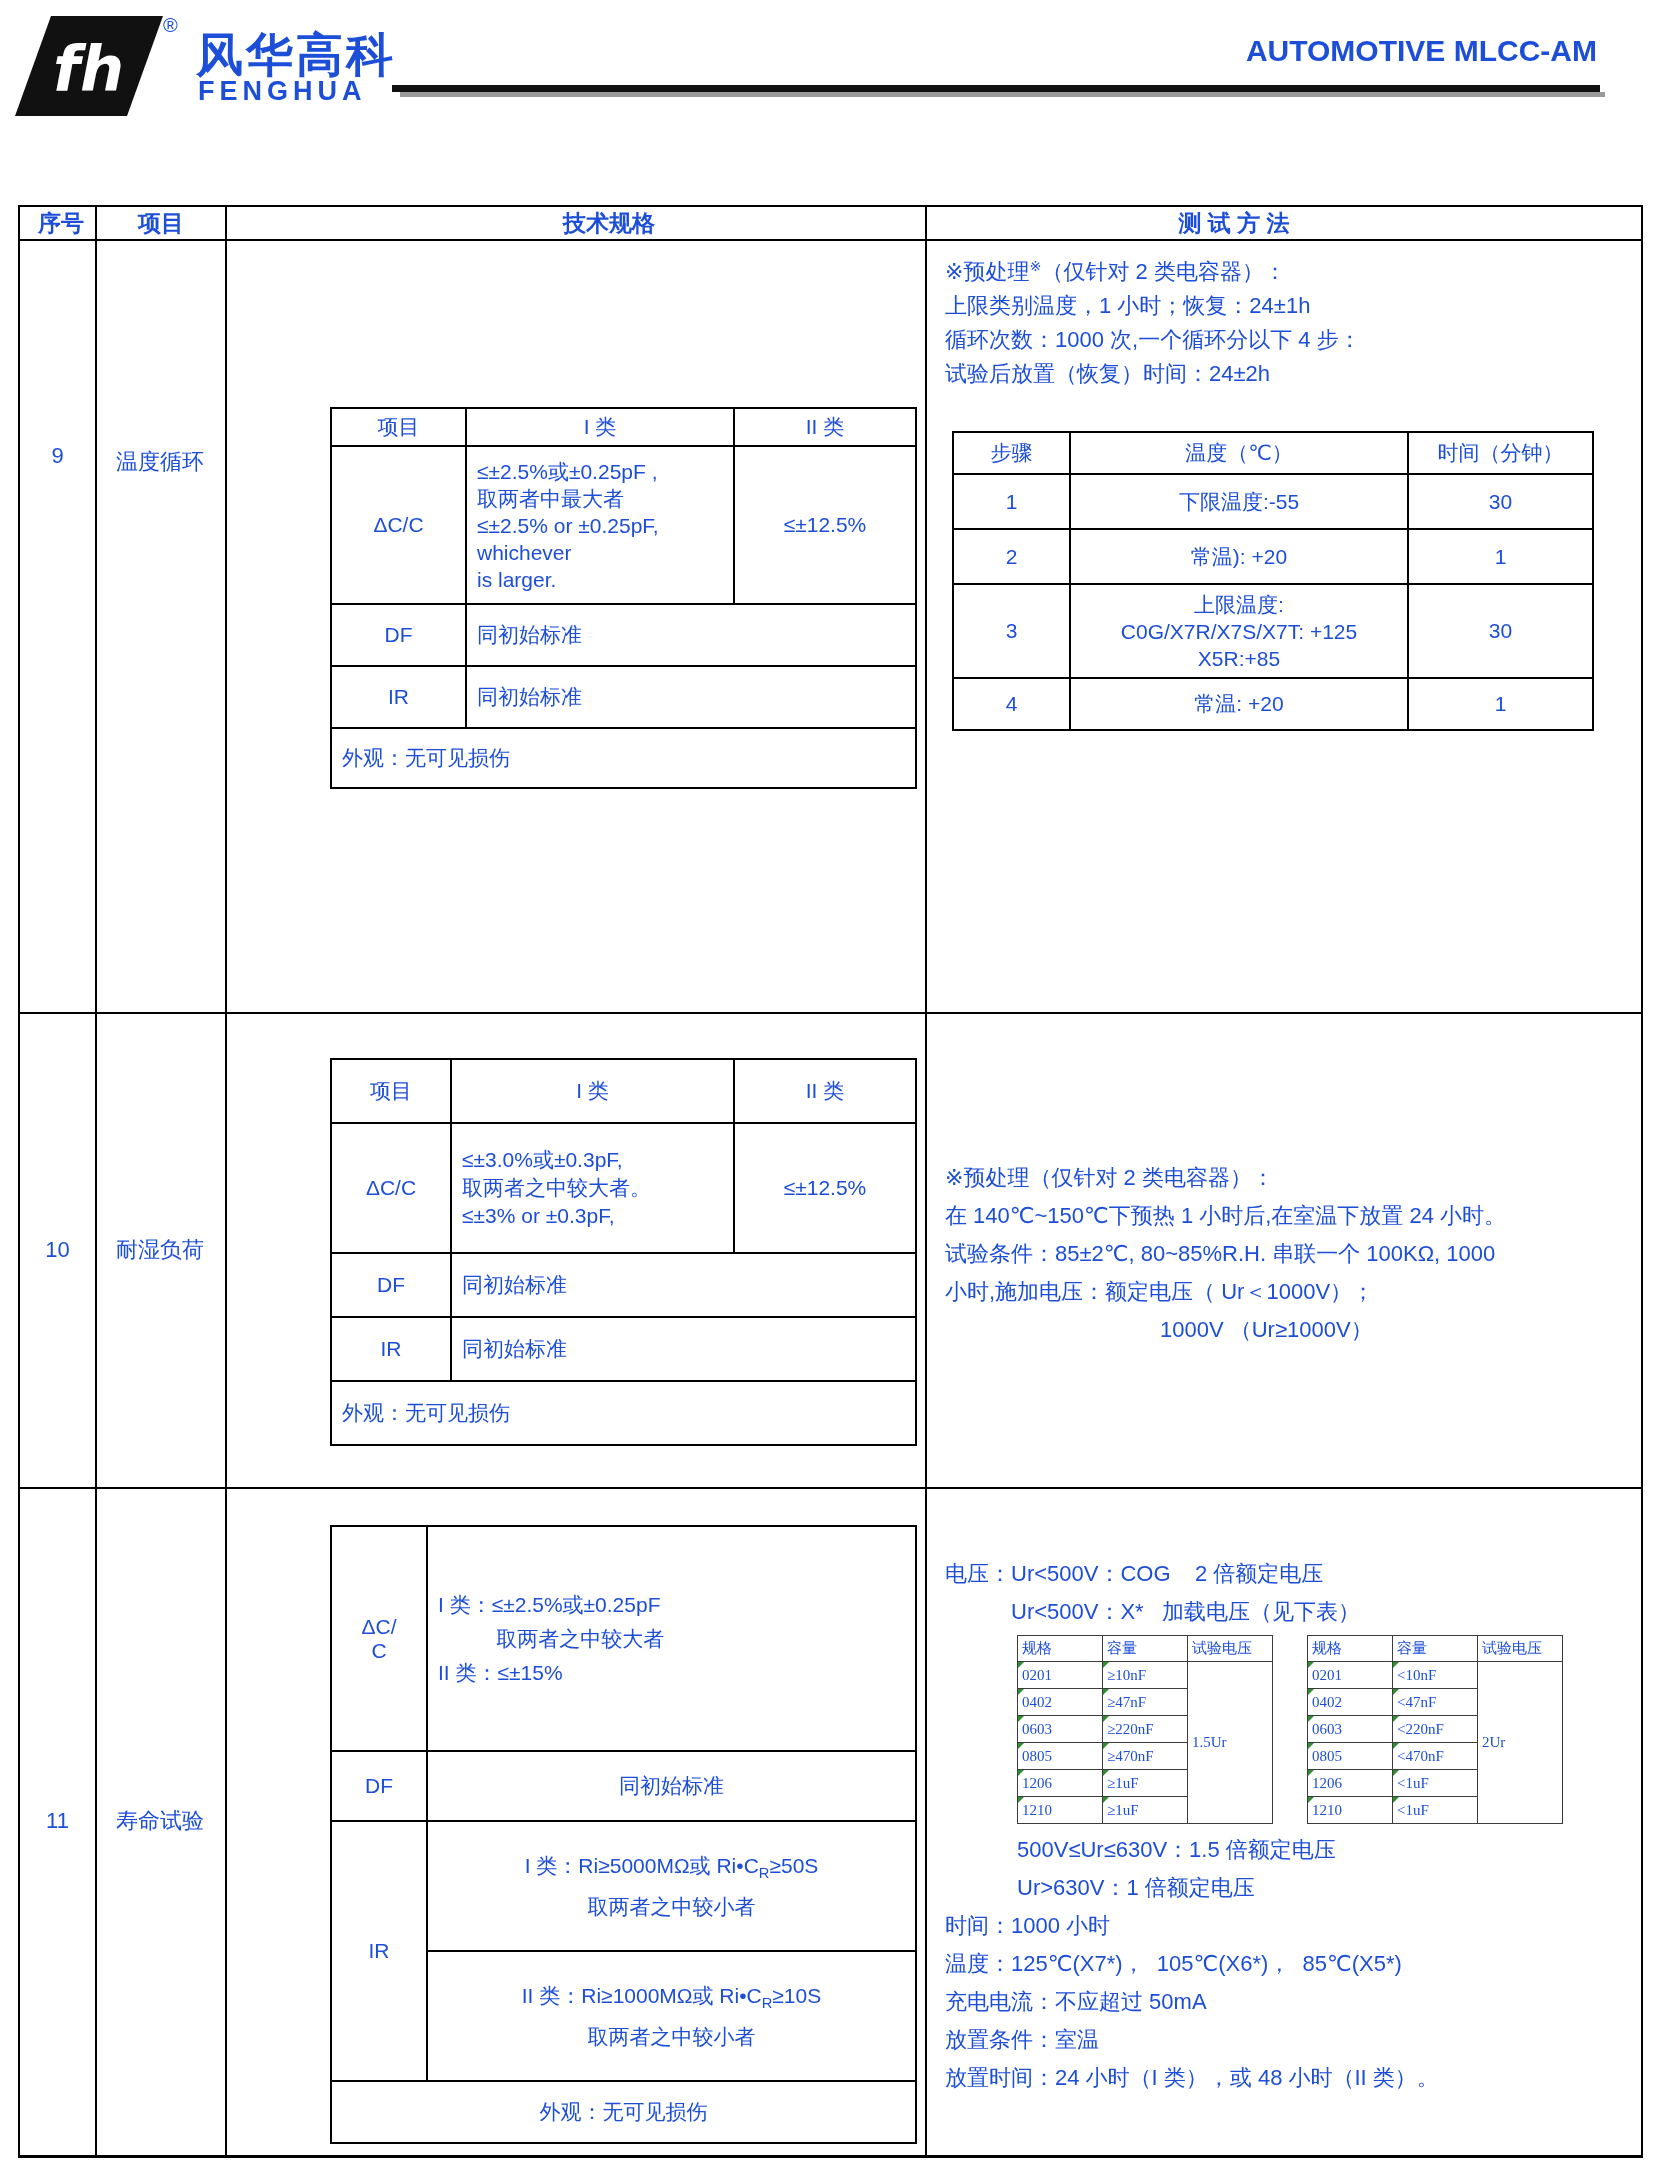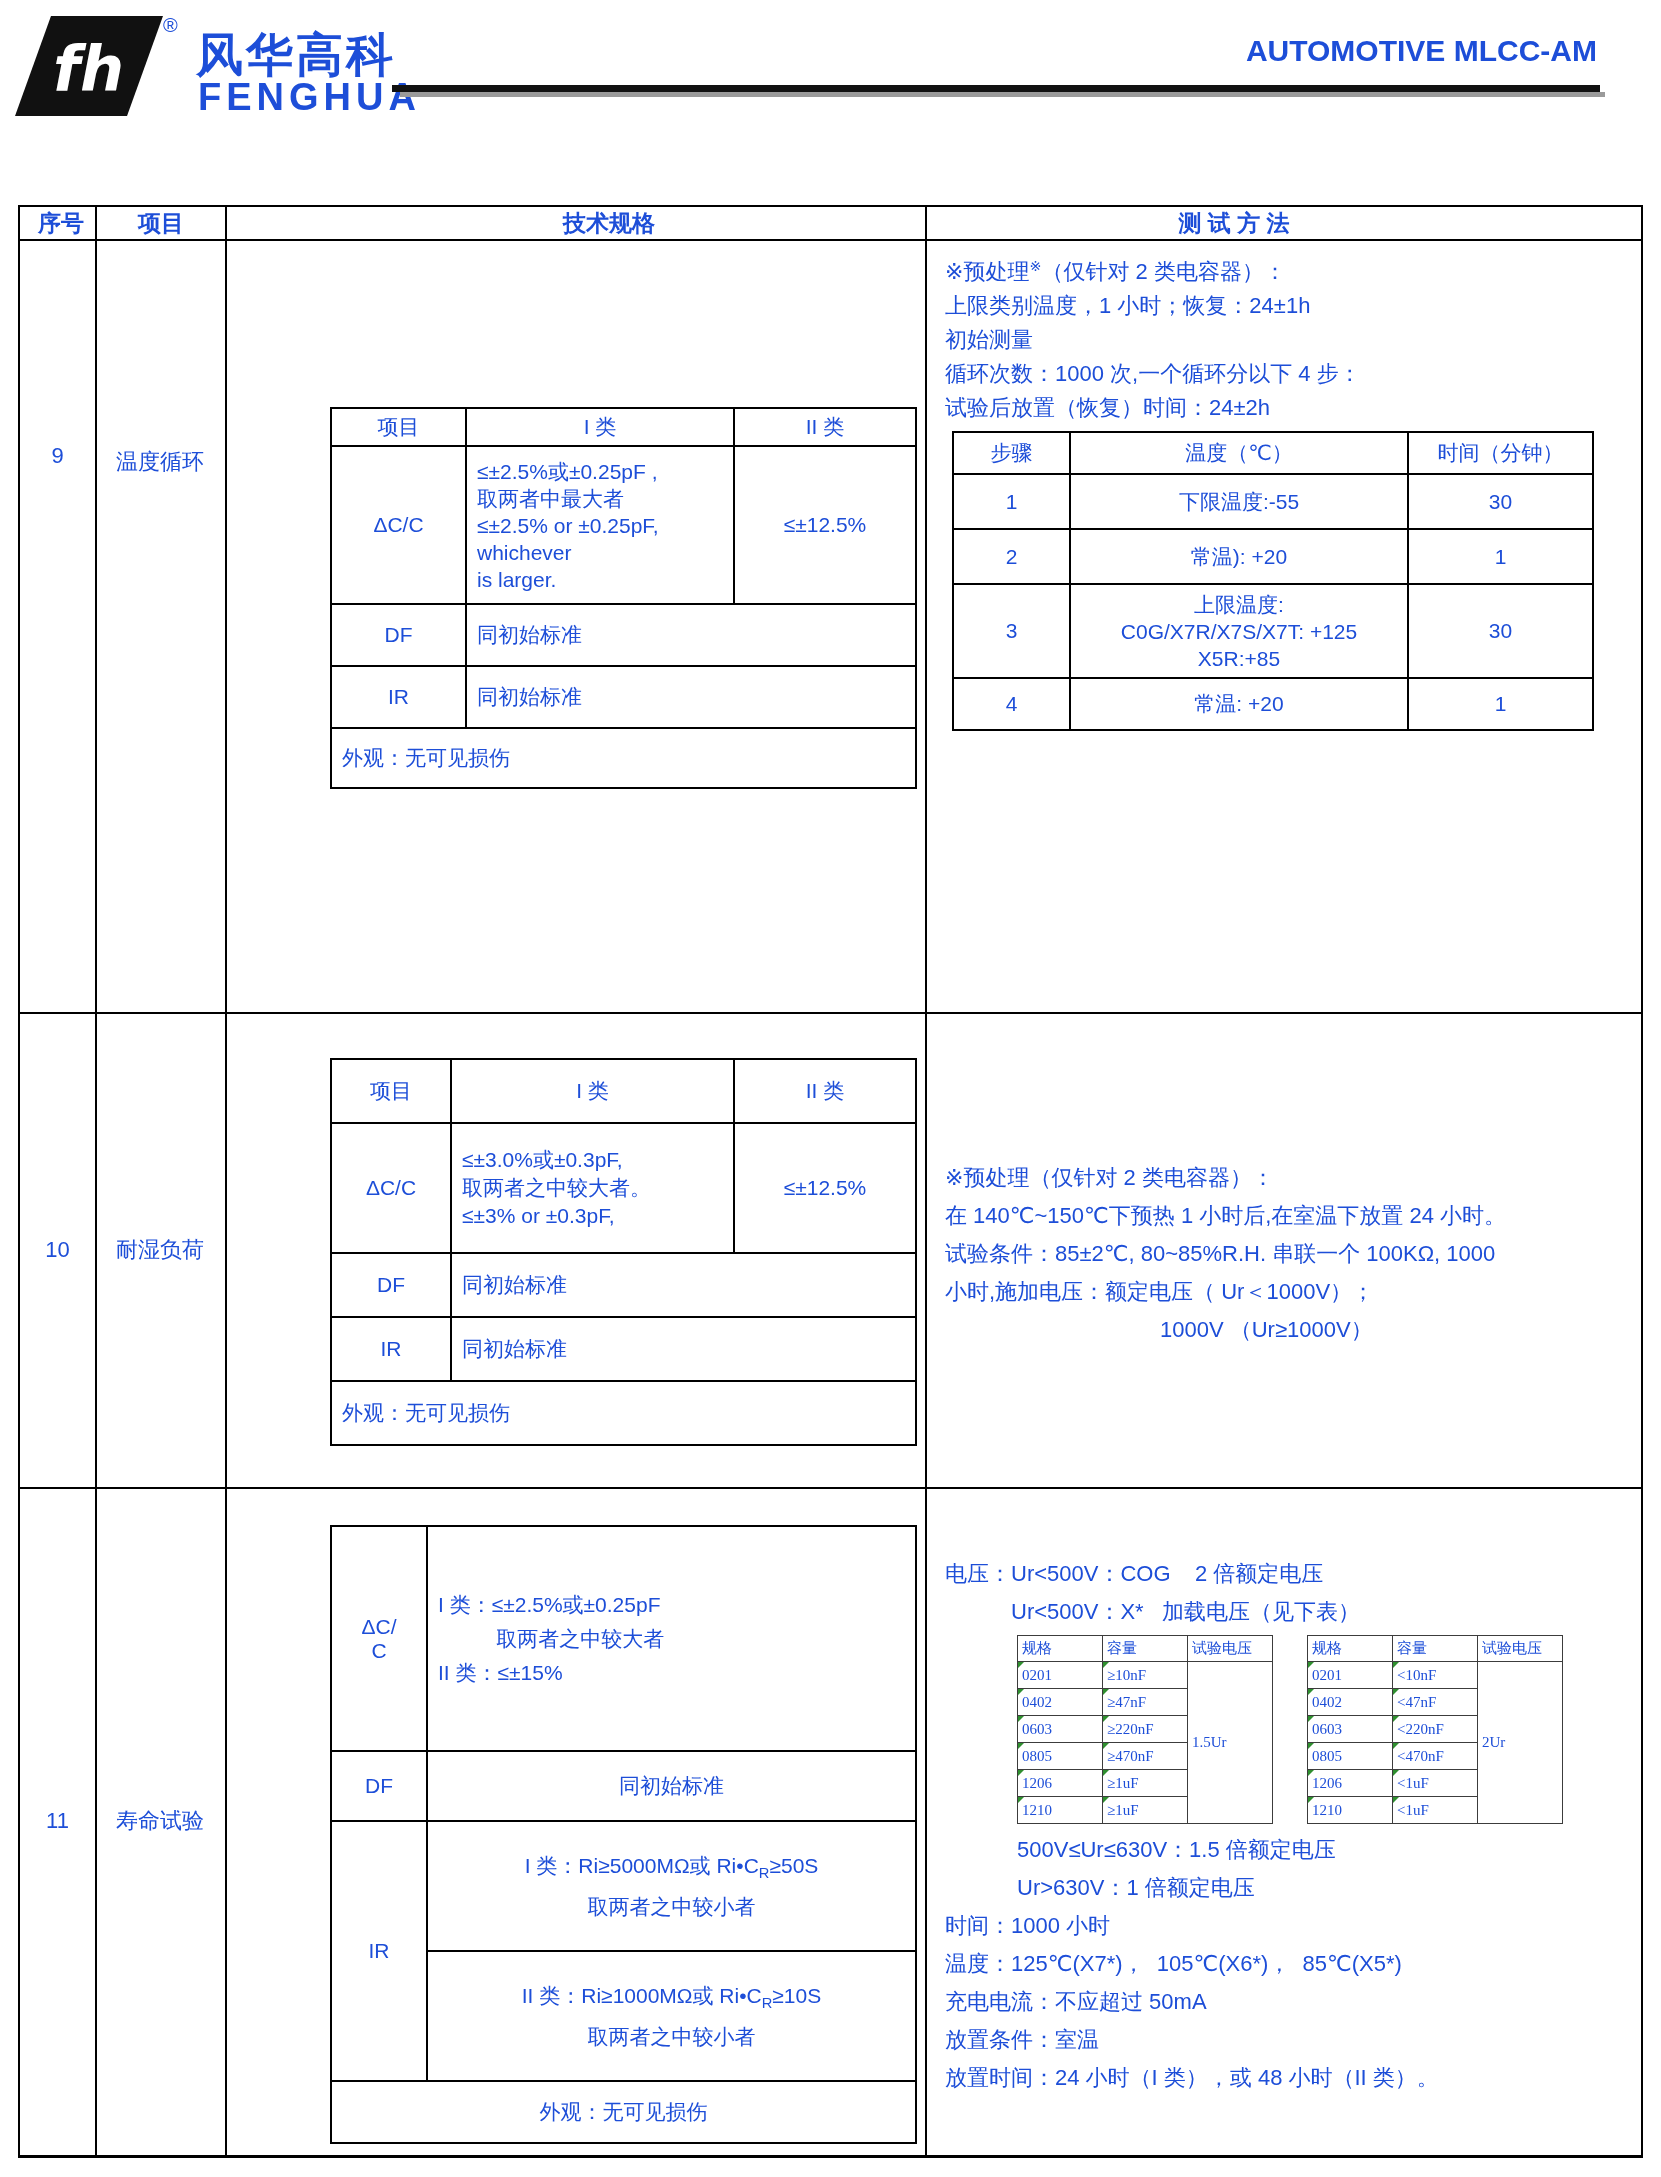--- a/index.html
+++ b/index.html
@@ -3,21 +3,21 @@
 <meta charset="utf-8">
 <style>
   html,body{margin:0;padding:0;background:#fff;}
   .sheet{position:relative;width:1661px;height:2177px;background:#fff;overflow:hidden;
          font-family:"Liberation Sans","DejaVu Sans",sans-serif;color:#1d4ed8;}
   .abs{position:absolute;}
   .pw{white-space:pre-wrap;}
   .ctr{text-align:center;}
   
   .logo-cn{font-size:47px;font-weight:bold;letter-spacing:3px;}
-  .logo-en{font-size:38px;font-weight:bold;letter-spacing:5px;}
+  .logo-en{font-size:27px;font-weight:bold;letter-spacing:5px;}
   .doc-title{font-size:30px;font-weight:bold;text-align:right;}
   .rule-black{background:#111;}
   .rule-gray{background:#9a9a9a;}
   
   .main-table{position:absolute;left:18px;top:205px;width:1621px;height:1948px;
               border:2px solid #000;border-bottom:3px solid #000;}
   .vline{position:absolute;top:0;width:2px;height:100%;background:#000;}
   .hline{position:absolute;left:0;width:100%;height:2px;background:#000;}
   .colhead{position:absolute;top:0;height:32px;line-height:32px;text-align:center;
            font-size:23px;font-weight:bold;}
@@ -109,21 +109,20 @@
       </tr>
       <tr style="height:60px;">
         <td class="cl" colspan="3">外观：无可见损伤</td>
       </tr>
     </tbody>
       </table>
 
     <div class="abs bodytxt" style="left:925px;top:42px;width:690px;">
       <div class="pw"><span>※预处理</span><sup>※</sup><span>（仅针对 2 类电容器）：</span></div>
       <div class="pw">上限类别温度，1 小时；恢复：24±1h</div>
-      <div class="pw">初始测量</div>
       <div class="pw">循环次数：1000 次,一个循环分以下 4 步：</div>
       <div class="pw">试验后放置（恢复）时间：24±2h</div>
     </div>
 
     <table class="it abs" style="left:932px;top:224px;">
       <colgroup>
           <col style="width:117px">
           <col style="width:338px">
           <col style="width:185px">
         </colgroup>

